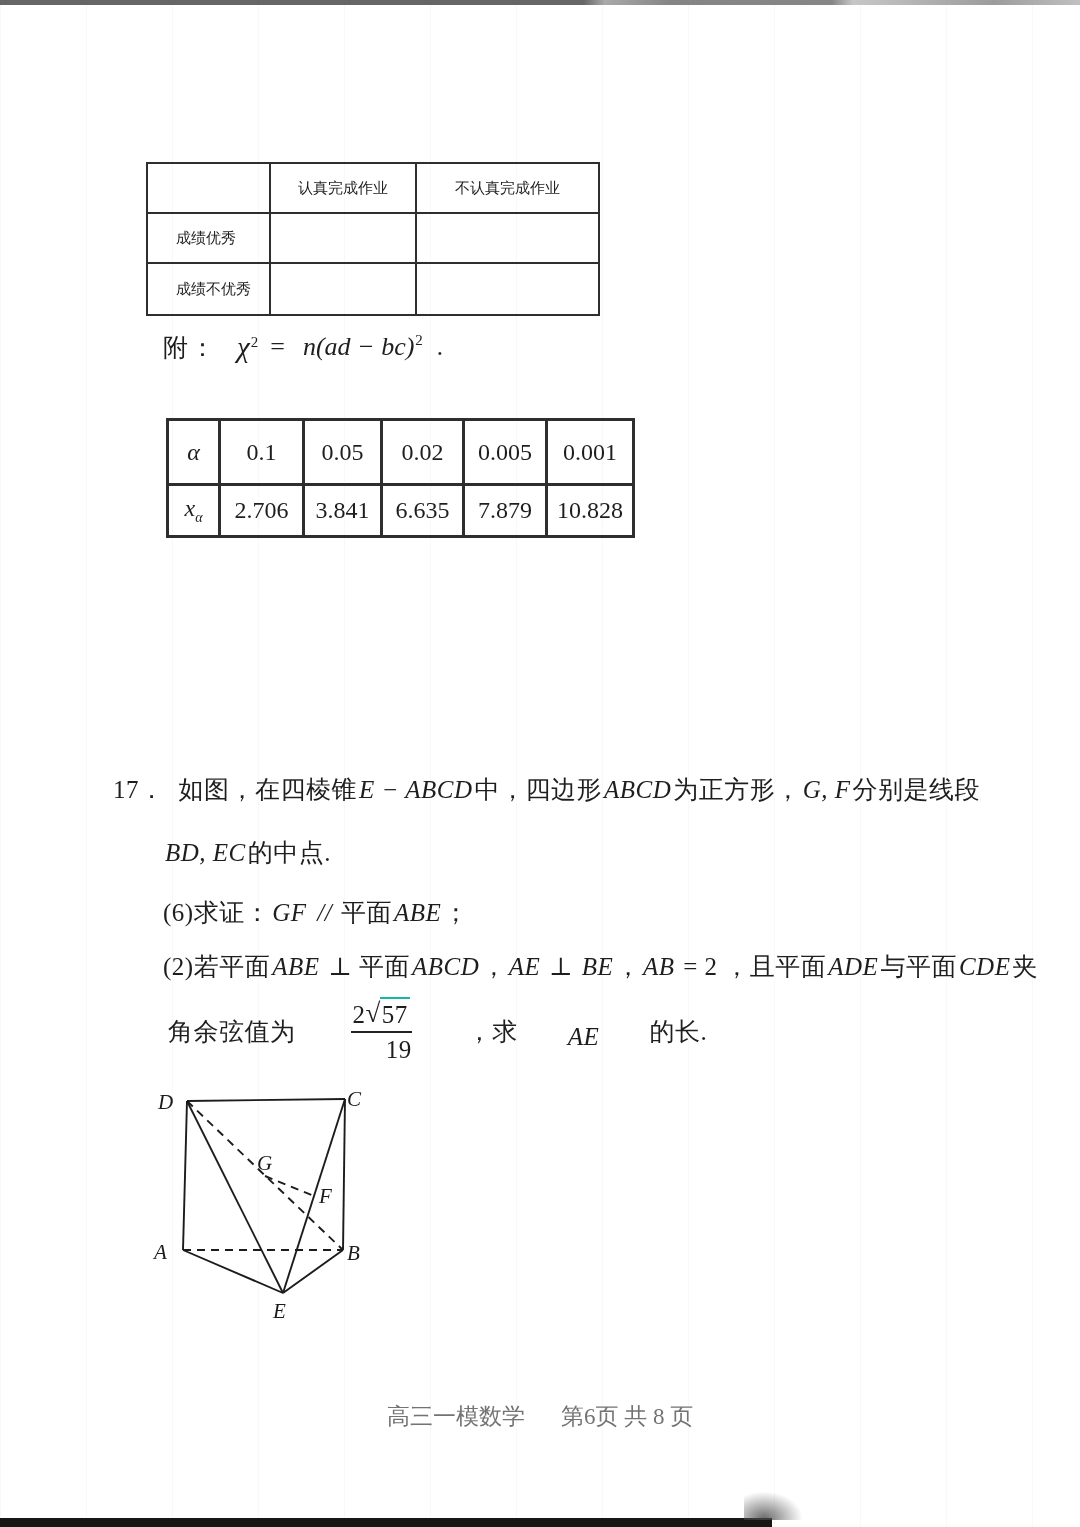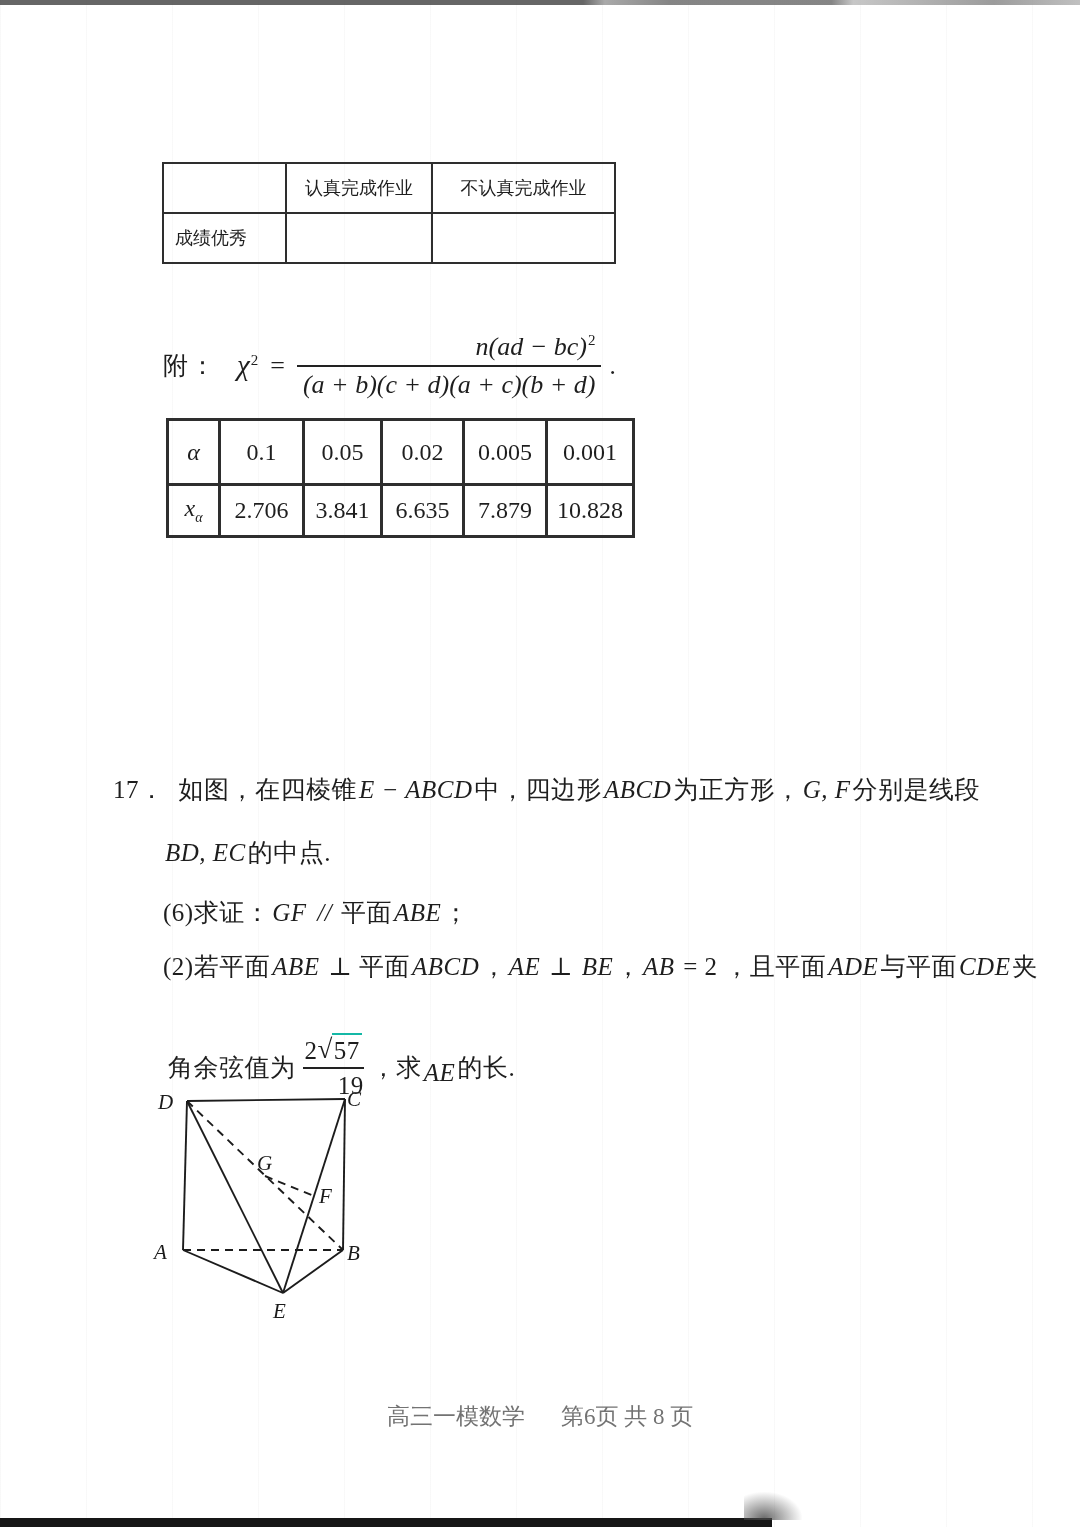--- a/index.html
+++ b/index.html
@@ -10,24 +10,24 @@
   }
   .streaks{position:absolute;inset:0;pointer-events:none;
     background:repeating-linear-gradient(90deg, rgba(110,110,110,0.045) 0 1px, transparent 1px 86px);}
   .scan-top{position:absolute;top:0;left:0;width:100%;height:5px;opacity:.85;
     background:linear-gradient(90deg,#4b4b4b 0%,#4b4b4b 54%,#9a9a9a 56%,#6f6f6f 62%,#707070 77%,#bdbdbd 79%,#8a8a8a 92%,#b5b5b5 100%);}
   .scan-bottom{position:absolute;bottom:0;left:0;width:772px;height:9px;background:#161616;}
   .scan-blob{position:absolute;bottom:7px;left:744px;width:58px;height:28px;
     background:radial-gradient(ellipse at 35% 95%, rgba(70,70,70,.8), rgba(120,120,120,.25) 55%, transparent 72%);}
 
   table{border-collapse:collapse;table-layout:fixed;}
-  .t1{position:absolute;left:162px;top:162px;width:452px;font-size:18px;}
+  .t1{position:absolute;left:146px;top:162px;width:452px;font-size:15px;}
   .t1 td{border:2px solid #2e2e2e;}
   .t1 .hdr{text-align:center;font-weight:normal;}
-  .t1 .lbl{text-align:left;padding-left:11px;}
+  .t1 .lbl{text-align:left;padding-left:28px;}
   .t2{position:absolute;left:166px;top:418px;width:466px;font-size:24px;text-align:center;}
   .t2 td{border:3px solid #2e2e2e;}
 
   .mi{font-style:italic;}
   sup.exp{font-size:15px;vertical-align:10px;margin-left:1px;font-style:normal;}
   sub.sb{font-size:14px;vertical-align:-6px;font-style:italic;}
 
   .formula{position:absolute;left:163px;top:330px;display:flex;align-items:center;font-size:25px;}
   .formula .fu{margin-right:20px;letter-spacing:2px;}
   .chi{font-style:italic;font-size:29px;}
@@ -71,30 +71,34 @@
       <tr style="height:50px">
     <td class="lbl"></td>
     <td class="hdr">认真完成作业</td>
     <td class="hdr">不认真完成作业</td>
   </tr>
   <tr style="height:50px">
     <td class="lbl">成绩优秀</td>
     <td></td>
     <td></td>
   </tr>
+  <tr style="height:52px">
+    <td class="lbl">成绩不优秀</td>
+    <td></td>
+    <td></td>
+  </tr>
 </tbody>
   </table>
 
 <div class="formula">
   <span class="fu">附：</span>
   <span><span class="chi">χ</span><sup class="exp">2</sup></span>
   <span class="eq">=</span>
   <span class="vfrac">
     <span class="num"><span class="mi">n(ad − bc)</span><sup class="exp">2</sup></span>
-    <span class="den mi">(a + b)(c + d)(a + c)(b + d)</span>
   </span>
   <span class="fperiod">.</span>
 </div>
 
 <table class="t2">
   <colgroup>
       <col style="width:52px">
       <col style="width:84px">
       <col style="width:78px">
       <col style="width:82px">
@@ -130,21 +134,21 @@
 </div>
 
 <div class="qline" style="left:163px;top:896px;">
   <span>(6)求证：</span><span class="mi">GF</span><span class="mi"> // </span><span>平面</span><span class="mi">ABE</span><span>；</span>
 </div>
 
 <div class="qline" style="left:163px;top:950px;">
   <span>(2)若平面</span><span class="mi">ABE</span><span> ⊥ 平面</span><span class="mi">ABCD</span><span>，</span><span class="mi">AE</span><span> ⊥ </span><span class="mi">BE</span><span>，</span><span class="mi">AB</span><span> = 2 ，且平面</span><span class="mi">ADE</span><span>与平面</span><span class="mi">CDE</span><span>夹</span>
 </div>
 
-<div class="qline l5" style="left:168px;top:1031px;height:72px;">
+<div class="qline l5" style="left:168px;top:995px;height:72px;gap:48px;">
   <span>角余弦值为</span>
   <span class="sfrac">
     <span class="num">
         <span>2</span>
         <span class="sqrtg">√</span>
         <span class="rad">57</span>
       </span>
     <span class="den">19</span>
   </span>
   <span>，求</span>

